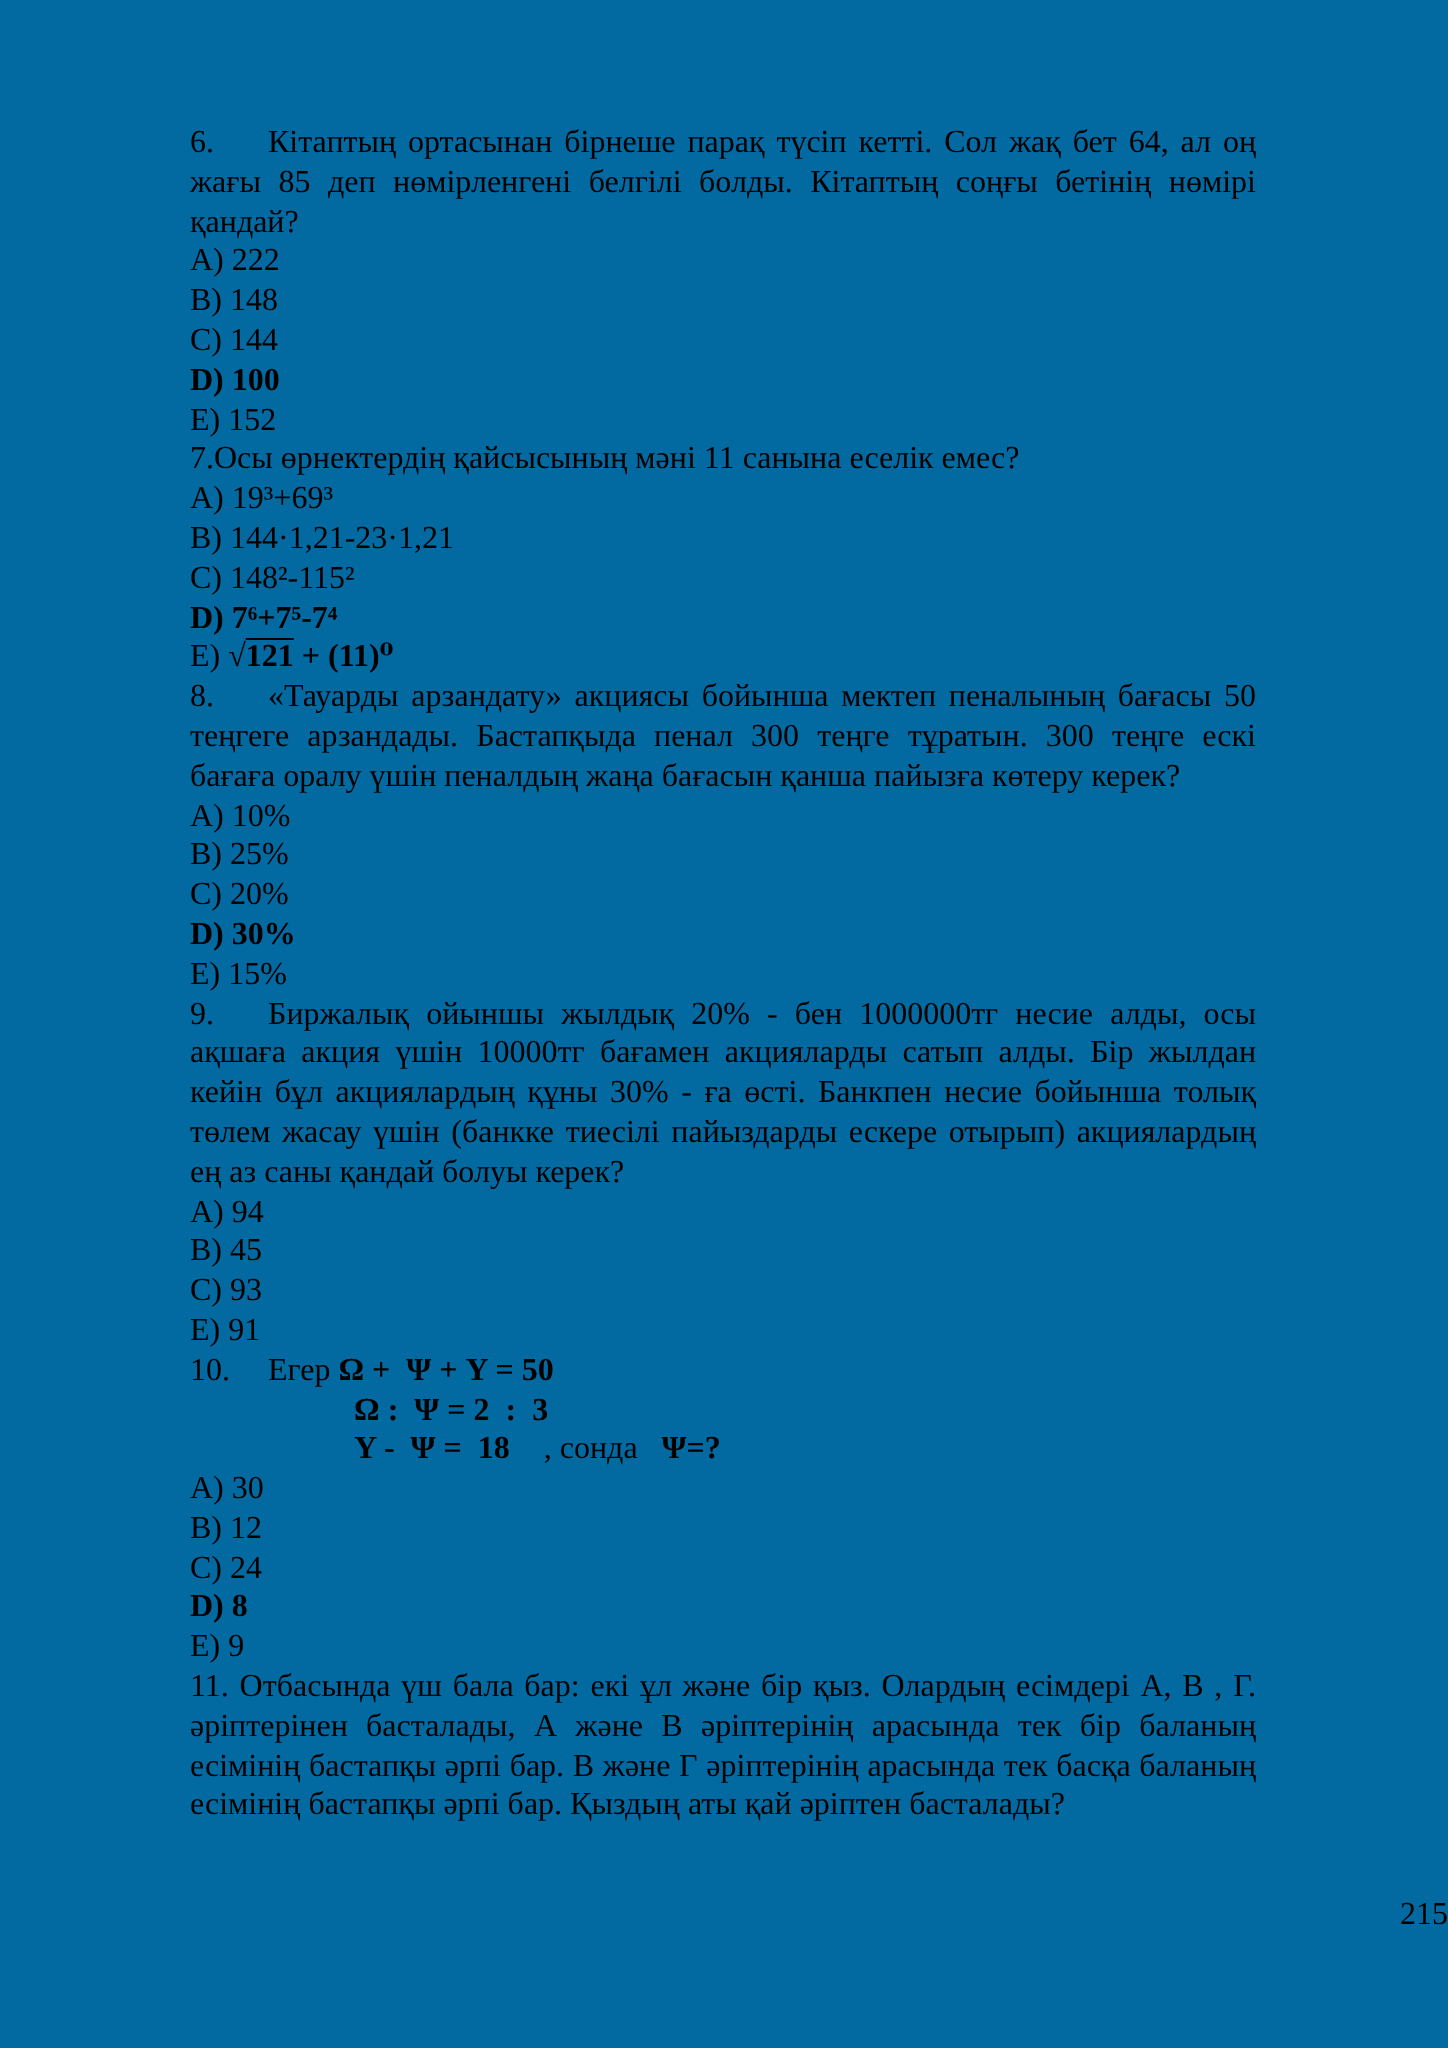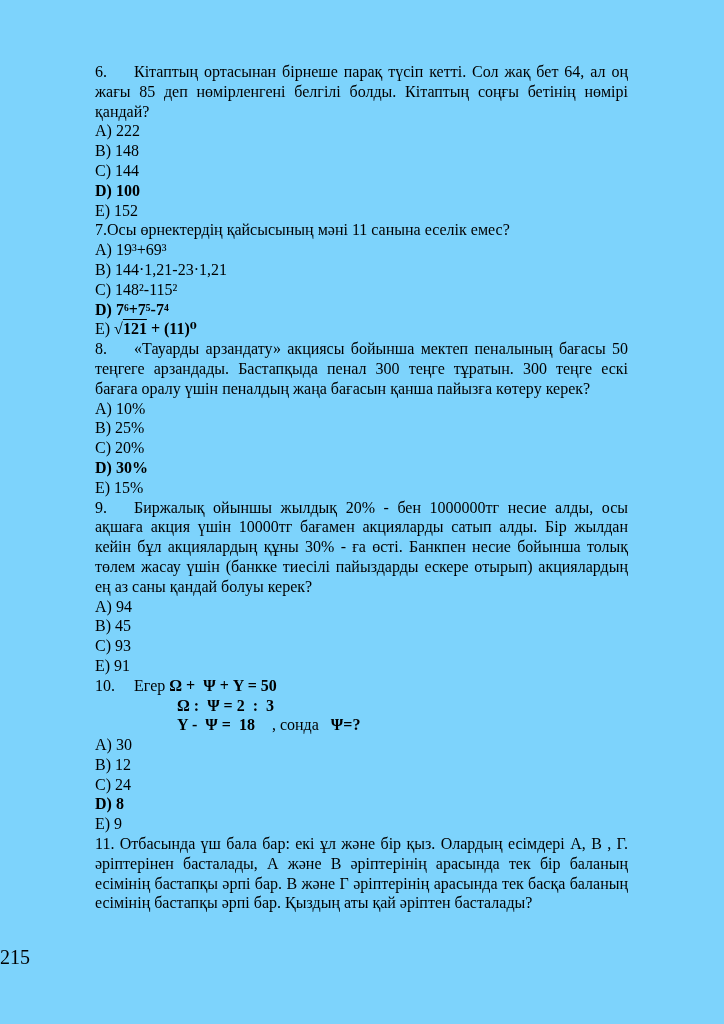--- a/index.html
+++ b/index.html
@@ -7,43 +7,43 @@
   body {
     width: 724px;
     height: 1024px;
     font-family: "Liberation Serif", "DejaVu Serif", serif;
     color: #000000;
   }
   .page {
     position: relative;
     width: 724px;
     height: 1024px;
-    background: #7dd3fc;
+    background: #0369a1;
     padding: 62px 96px 0 95px;
     overflow: hidden;
   }
   .q-body, .q-line, .opt {
     font-size: 16px;
     line-height: 19.8px;
   }
   .q-body { text-align: justify; }
   .q-num.tabbed { display: inline-block; width: 39px; }
   .bold { font-weight: bold; }
   .eq { white-space: pre-wrap; }
   .eq-indent { padding-left: 82px; }
   .overline { text-decoration: overline; }
   .gap-l { margin-left: 17px; }
   .gap-m { margin-left: 12px; }
   .page-number {
     position: absolute;
     bottom: 56px;
     left: 0;
     width: 100%;
-    text-align: left;
-    font-size: 20px;
+    text-align: right;
+    font-size: 16px;
     line-height: 19.8px;
     margin-top: 46px;
   }
 </style>
 </head>
 <body>
 
 <div class="page">
 
   <section>

